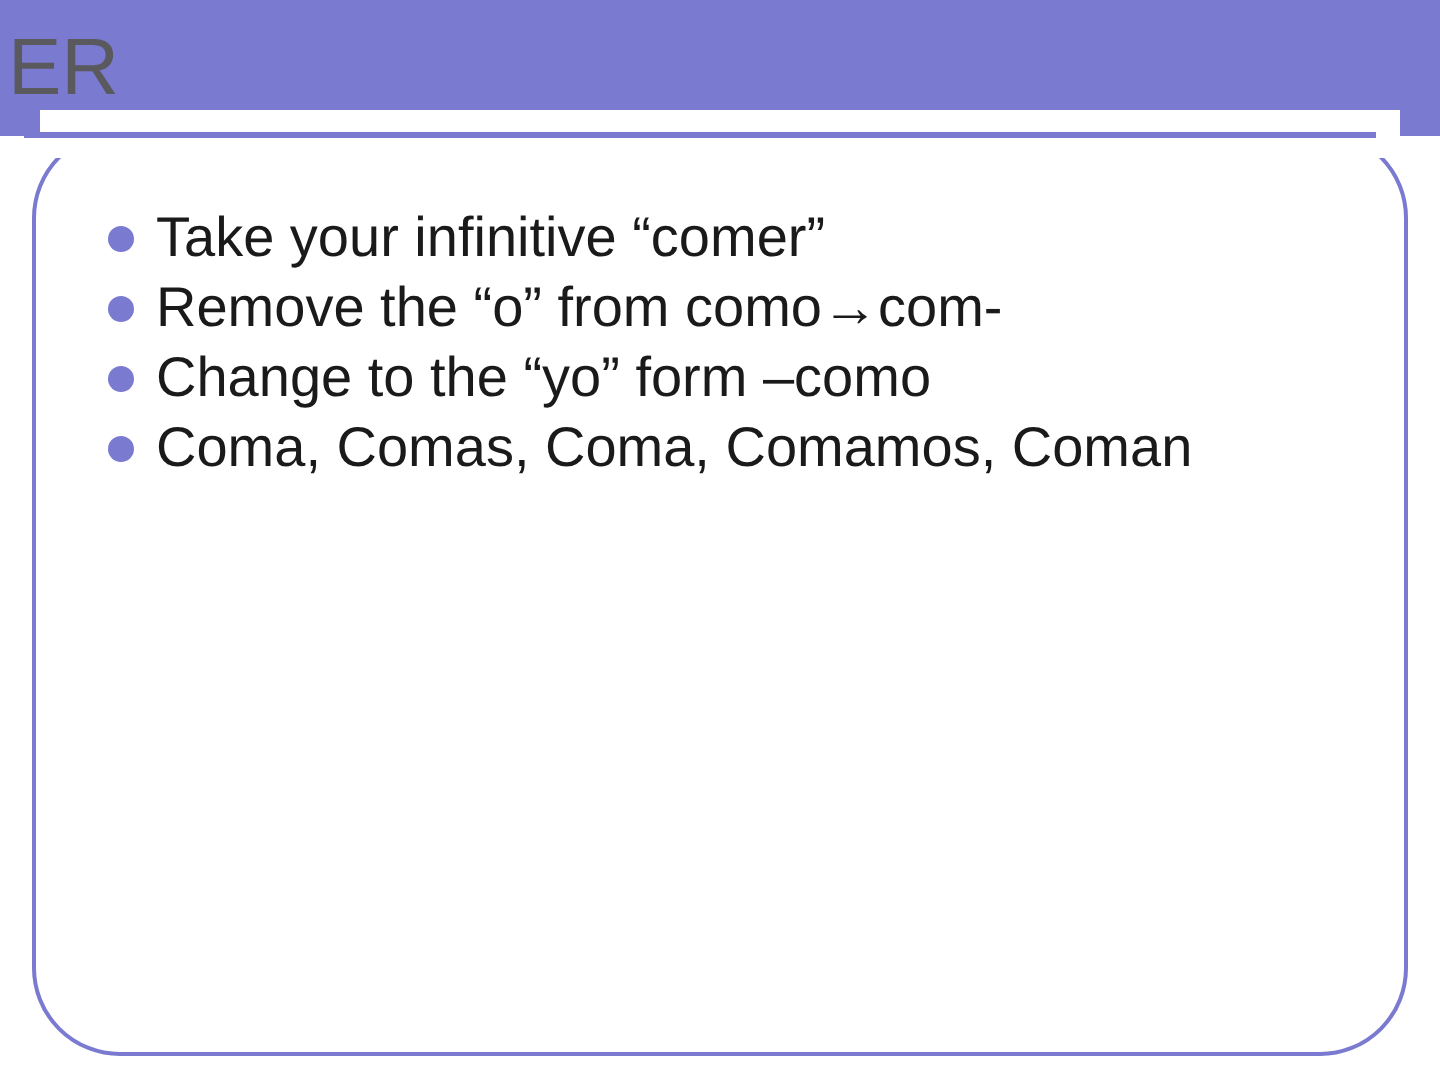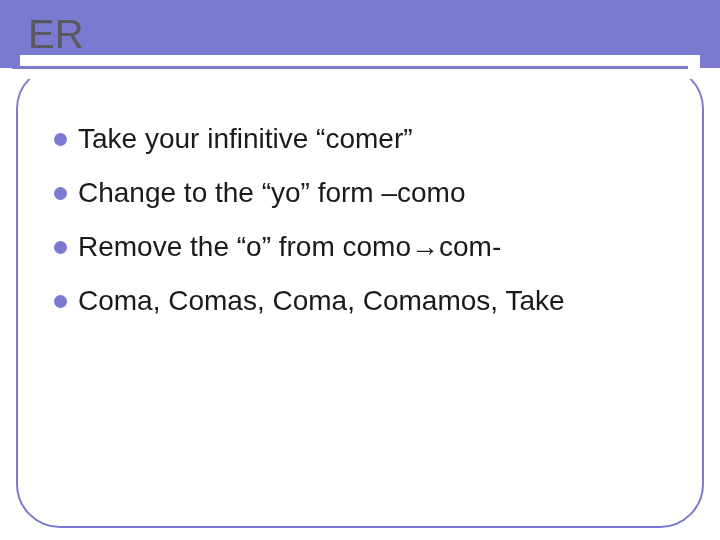--- a/index.html
+++ b/index.html
@@ -15,21 +15,21 @@
     position: absolute;
     top: 0;
     left: 0;
     right: 0;
     height: 68px;
     background: #7a7ad1;
   }
   .title {
     position: absolute;
     top: 12px;
-    left: 28px;
+    left: 4px;
     font-size: 40px;
     color: #59595e;
     font-weight: 400;
   }
   
   .content-box {
     position: absolute;
     top: 65px;
     left: 16px;
     right: 16px;
@@ -61,21 +61,20 @@
     left: 54px;
     right: 42px;
   }
   .bullet-item {
     position: relative;
     font-size: 28px;
     color: #1a1a1a;
     line-height: 1.22;
     padding-left: 24px;
     margin-bottom: 1px;
-    margin-top: 20px;
   }
   .dot {
     position: absolute;
     left: 0;
     top: 11px;
     width: 13px;
     height: 13px;
     border-radius: 50%;
     background: #7a7ad1;
   }
@@ -91,23 +90,23 @@
 
 <div class="title">ER</div>
 
 <div class="bullets">
   <div class="bullet-item">
     <span class="dot"></span>
     <span>Take your infinitive “comer”</span>
   </div>
   <div class="bullet-item">
     <span class="dot"></span>
+    <span>Remove the “o” from como→com-</span>
+  </div>
+  <div class="bullet-item">
+    <span class="dot"></span>
     <span>Change to the “yo” form –como</span>
   </div>
   <div class="bullet-item">
     <span class="dot"></span>
-    <span>Remove the “o” from como→com-</span>
-  </div>
-  <div class="bullet-item">
-    <span class="dot"></span>
-    <span>Coma, Comas, Coma, Comamos, Take</span>
+    <span>Coma, Comas, Coma, Comamos, Coman</span>
   </div>
 </div>
 
 </body></html>

